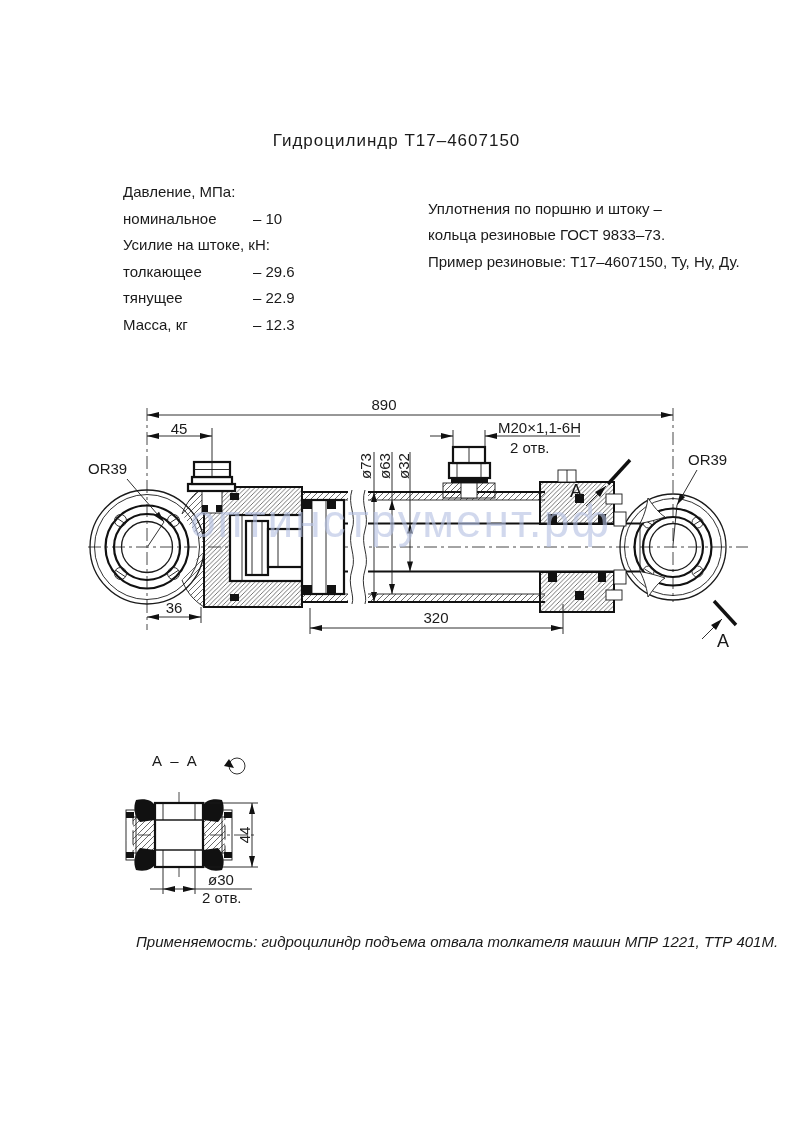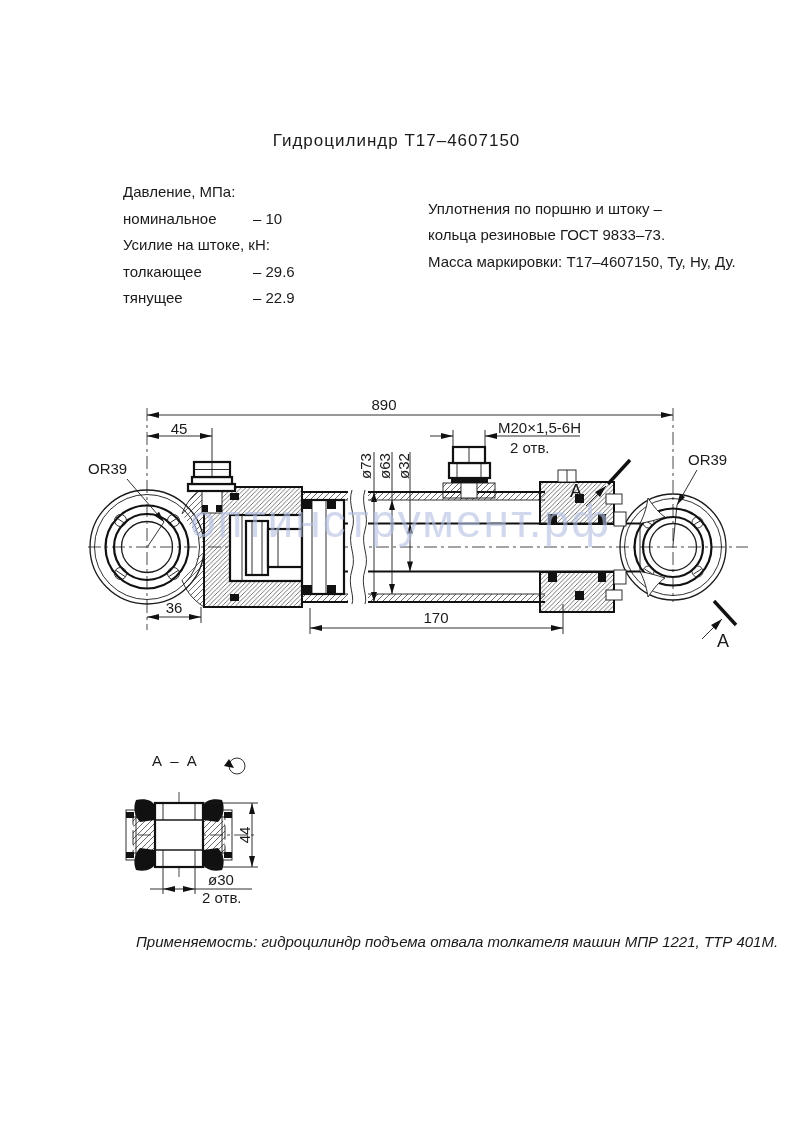--- a/index.html
+++ b/index.html
@@ -301,41 +301,42 @@
   </svg>
 
   <div id="title" class="abs">Гидроцилиндр Т17–4607150</div>
 
   <div class="abs spec-block">
     <div class="spec-row"><span>Давление, МПа:</span><span class="spec-value"></span></div>
     <div class="spec-row"><span>номинальное</span><span class="spec-value">– 10</span></div>
     <div class="spec-row"><span>Усилие на штоке, кН:</span><span class="spec-value"></span></div>
     <div class="spec-row"><span>толкающее</span><span class="spec-value">– 29.6</span></div>
     <div class="spec-row"><span>тянущее</span><span class="spec-value">– 22.9</span></div>
+    <div class="spec-row"><span>Масса, кг</span><span class="spec-value">– 12.3</span></div>
   </div>
 
   <div class="abs notes-block">
     <div>Уплотнения по поршню и штоку –</div>
     <div>кольца резиновые ГОСТ 9833–73.</div>
-    <div>Масса маркировки: Т17–4607150, Ту, Ну, Ду.</div>
+    <div>Пример резиновые: Т17–4607150, Ту, Ну, Ду.</div>
   </div>
 
   <div class="abs dim dim-c" style="left:359px;top:396px;width:50px;">890</div>
   <div class="abs dim dim-c" style="left:159px;top:420px;width:40px;">45</div>
-  <div class="abs dim" style="left:498px;top:419px;">M20×1,5-6H</div>
+  <div class="abs dim" style="left:498px;top:419px;">M20×1,1-6H</div>
   <div class="abs dim" style="left:510px;top:439px;">2 отв.</div>
   <div class="abs vdim" style="left:346px;top:458px;">ø73</div>
   <div class="abs vdim" style="left:365px;top:458px;">ø63</div>
   <div class="abs vdim" style="left:384px;top:458px;">ø32</div>
   <div class="abs dim" style="left:88px;top:460px;">OR39</div>
   <div class="abs dim" style="left:688px;top:451px;">OR39</div>
   <div class="abs sec-letter" style="left:570px;top:481px;">А</div>
   <div class="abs sec-letter" style="left:717px;top:631px;">А</div>
   <div class="abs dim dim-c" style="left:154px;top:599px;width:40px;">36</div>
-  <div class="abs dim dim-c" style="left:414px;top:609px;width:44px;">170</div>
+  <div class="abs dim dim-c" style="left:414px;top:609px;width:44px;">320</div>
 
   <div id="section-title" class="abs">А – А</div>
   <div class="abs vdim" style="left:225px;top:827px;">44</div>
   <div class="abs dim" style="left:208px;top:871px;">ø30</div>
   <div class="abs dim" style="left:202px;top:889px;">2 отв.</div>
 
   <div id="footer" class="abs">Применяемость: гидроцилиндр подъема отвала толкателя машин МПР 1221, ТТР 401М.</div>
 
   <div id="watermark" class="abs">оптинструмент.рф</div>
 </div>

